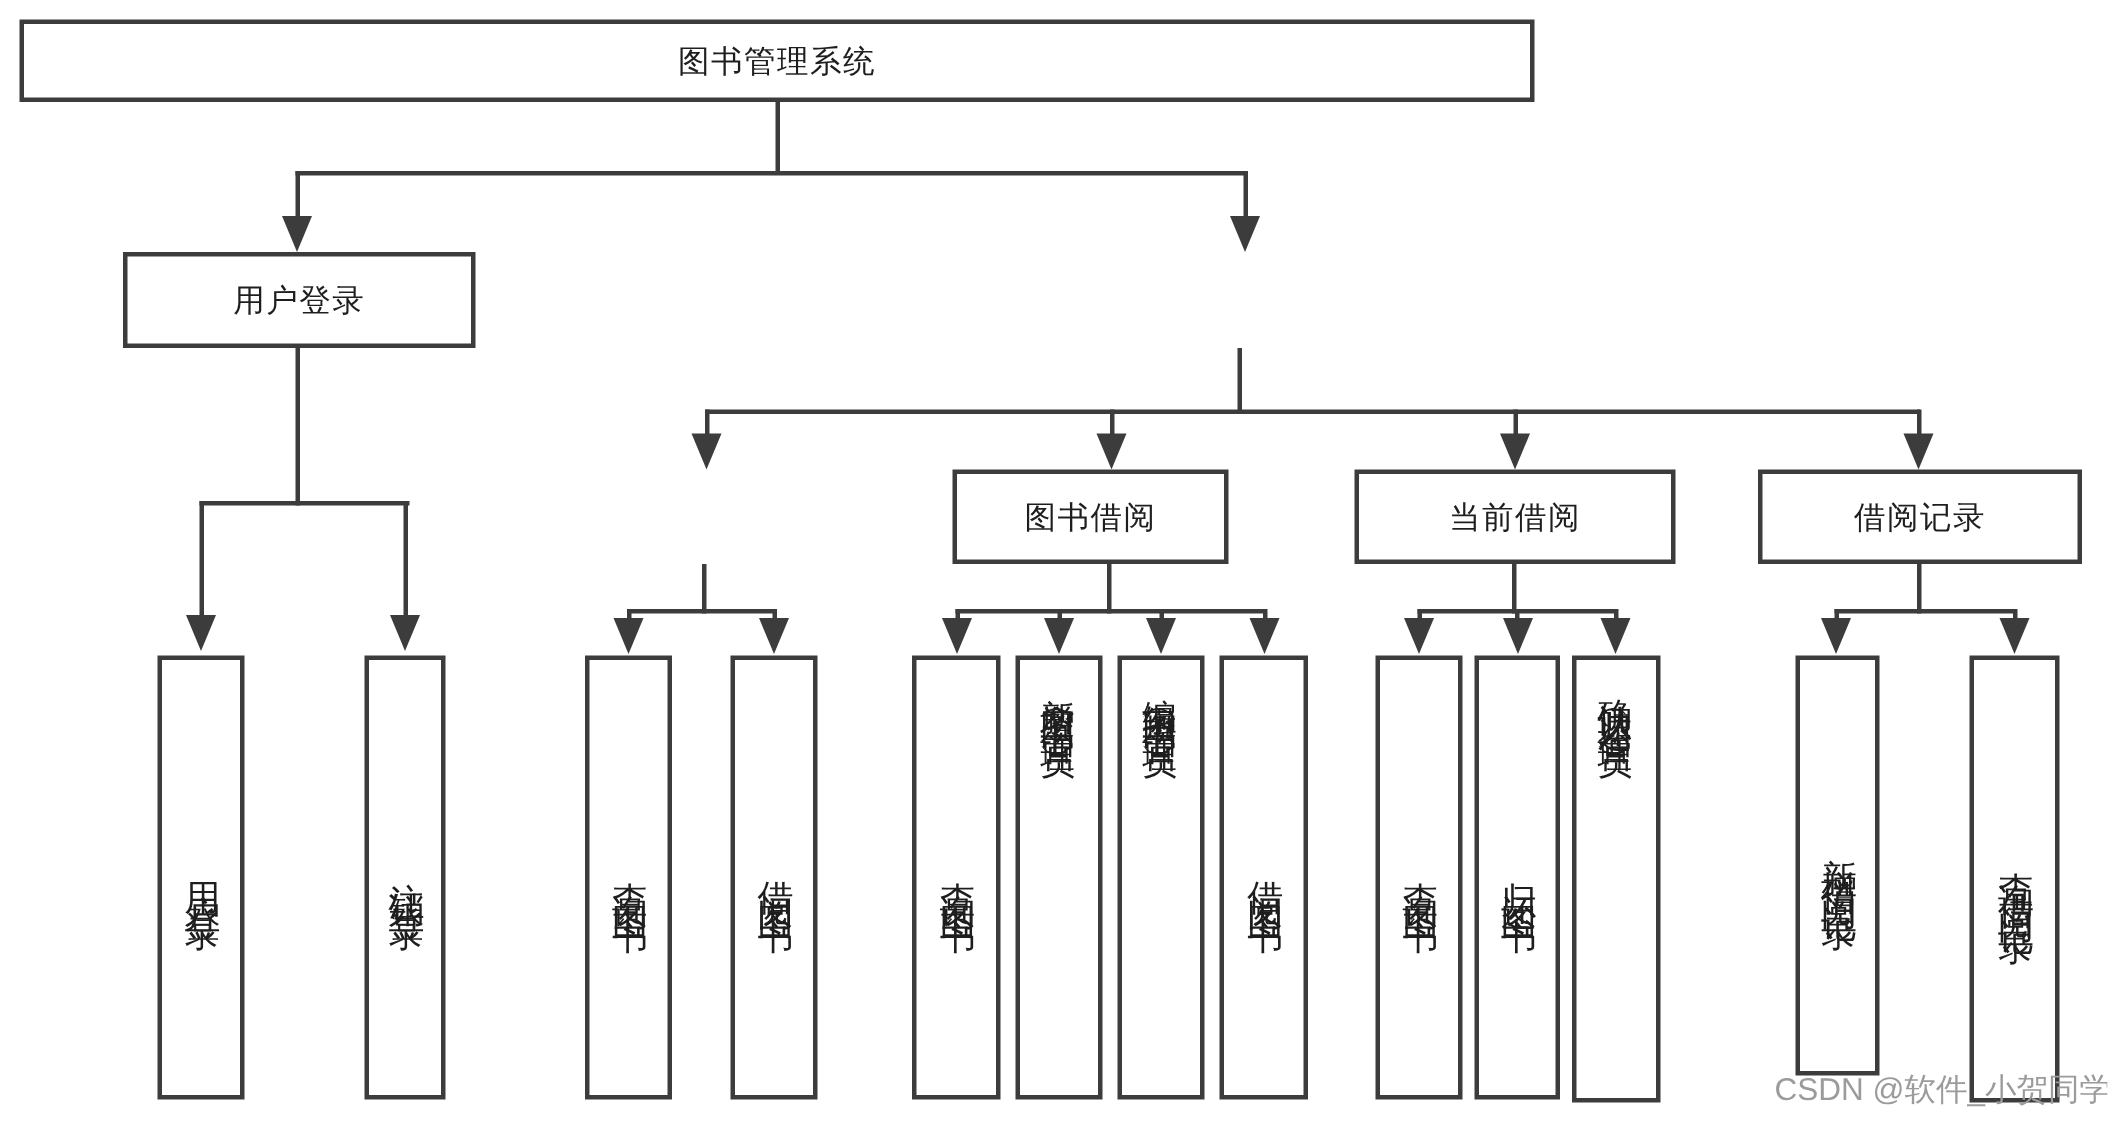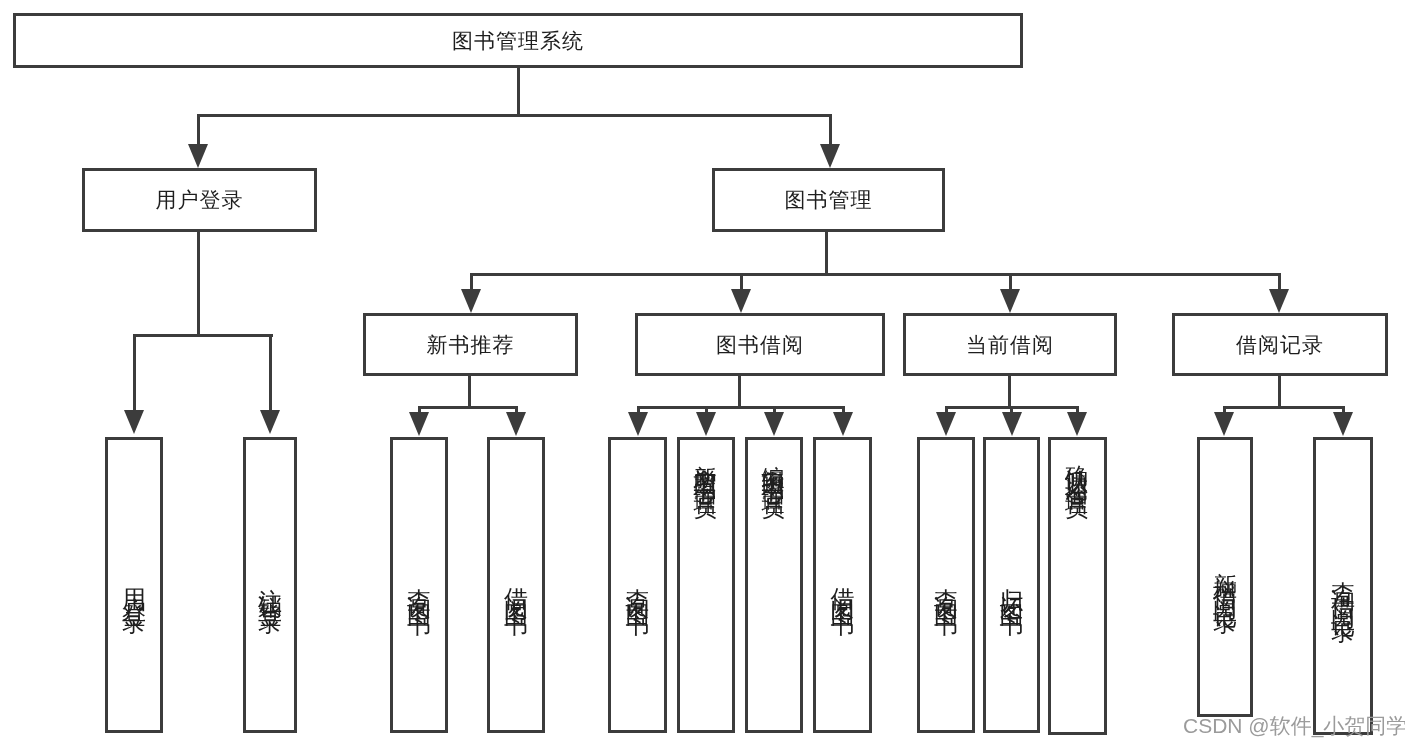--- a/index.html
+++ b/index.html
@@ -61,46 +61,40 @@
   <div class="vline" style="left:517px;top:68px;height:48px;"></div>
   <div class="hline" style="left:197px;top:114px;width:634px;"></div>
   <div class="vline" style="left:196.5px;top:114px;height:36px;"></div>
   <div class="ahead" style="left:188px;top:144px;"></div>
   <div class="vline" style="left:828.5px;top:114px;height:36px;"></div>
   <div class="ahead" style="left:820px;top:144px;"></div>
 
   <div class="node" style="left:82px;top:168px;width:235px;height:64px;">
     <span>用户登录</span>
   </div>
-  <div class="node" style="left:712px;top:168px;width:233px;height:64px;">
-    <span>图书管理</span>
-  </div>
 
   <div class="vline" style="left:197px;top:232px;height:105px;"></div>
   <div class="hline" style="left:133px;top:334px;width:140px;"></div>
   <div class="vline" style="left:132.5px;top:334px;height:82px;"></div>
   <div class="ahead" style="left:124px;top:410px;"></div>
   <div class="vline" style="left:268.5px;top:334px;height:82px;"></div>
   <div class="ahead" style="left:260px;top:410px;"></div>
 
   <div class="vline" style="left:825px;top:232px;height:44px;"></div>
   <div class="hline" style="left:470px;top:273px;width:810px;"></div>
   <div class="vline" style="left:469.5px;top:273px;height:20px;"></div>
   <div class="ahead" style="left:461px;top:289px;"></div>
   <div class="vline" style="left:739.5px;top:273px;height:20px;"></div>
   <div class="ahead" style="left:731px;top:289px;"></div>
   <div class="vline" style="left:1008.5px;top:273px;height:20px;"></div>
   <div class="ahead" style="left:1000px;top:289px;"></div>
   <div class="vline" style="left:1277.5px;top:273px;height:20px;"></div>
   <div class="ahead" style="left:1269px;top:289px;"></div>
 
-  <div class="node" style="left:363px;top:313px;width:215px;height:63px;">
-    <span>新书推荐</span>
-  </div>
-  <div class="node" style="left:635px;top:313px;width:250px;height:63px;">
+  <div class="node" style="left:635px;top:313px;width:184px;height:63px;">
     <span>图书借阅</span>
   </div>
   <div class="node" style="left:903px;top:313px;width:214px;height:63px;">
     <span>当前借阅</span>
   </div>
   <div class="node" style="left:1172px;top:313px;width:216px;height:63px;">
     <span>借阅记录</span>
   </div>
 
   <div class="vline" style="left:468px;top:376px;height:33px;"></div>

